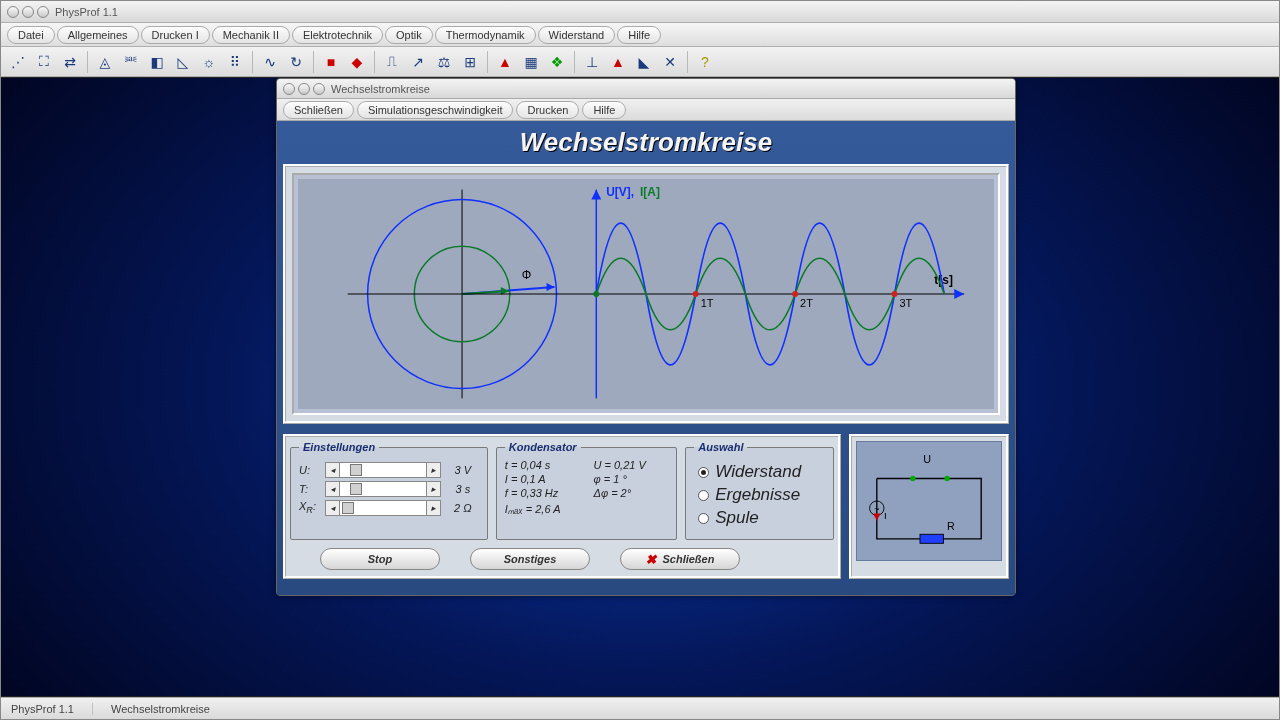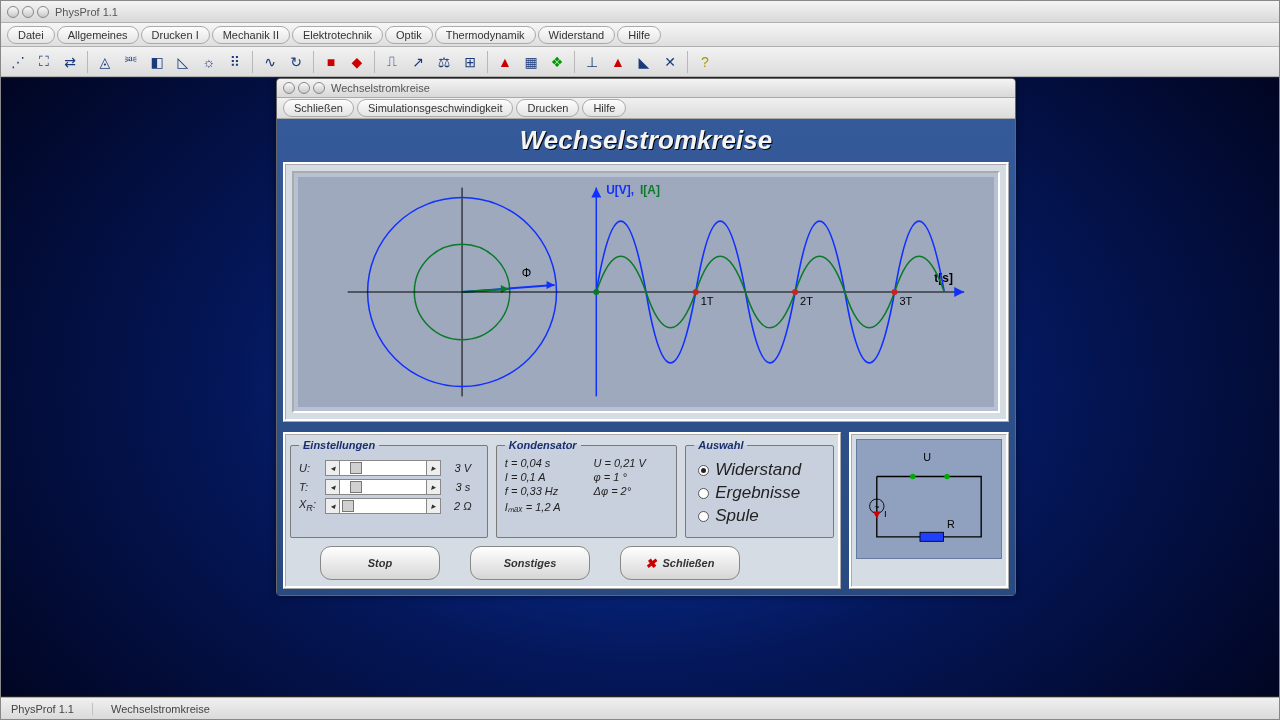--- a/index.html
+++ b/index.html
@@ -147,21 +147,21 @@
   .valtxt { width:32px; text-align:center; color:#222; }
 
   .resgrid { display:grid; grid-template-columns:1fr 1fr; row-gap:2px; column-gap:14px; font-size:11px; color:#222;}
 
   .radio { display:flex; align-items:center; gap:6px; margin:3px 4px; font-size:17px; color:#222;}
   .radio .dot { width:11px; height:11px; border-radius:50%; border:1px solid #555; background:#fff; display:flex; align-items:center; justify-content:center;}
   .radio .dot.checked::after { content:""; width:5px; height:5px; border-radius:50%; background:#222; }
 
   .btn-row { display:flex; gap:30px; justify-content:flex-start; padding:0 30px; }
   .btn {
-    width:120px; height:34px; border:1px solid #888; border-radius:11px;
+    width:120px; height:22px; border:1px solid #888; border-radius:11px;
     background: linear-gradient(#ffffff,#d6d6d6);
     display:flex; align-items:center; justify-content:center; gap:6px;
     font-size:11px; font-weight:bold; color:#333; cursor:pointer;
   }
   .btn .x { color:#c00; font-size:13px; font-weight:bold; }
 
   .circuit-panel { width:160px; }
   .circuit-inner{
     width:100%; height:120px; background:#90a0bf;
     border:1px solid #667a9f;
@@ -342,21 +342,21 @@
 
               <fieldset class="box" style="flex:1">
                 <legend>Kondensator</legend>
                 <div class="resgrid">
                   <div>t  = 0,04 s</div>
                   <div>U  = 0,21 V</div>
                   <div>I  = 0,1 A</div>
                   <div>φ  = 1 °</div>
                   <div>f  = 0,33 Hz</div>
                   <div>Δφ = 2°</div>
-                  <div>Iₘₐₓ  = 1,2 A</div>
+                  <div>Iₘₐₓ  = 2,6 A</div>
                 </div>
               </fieldset>
 
               <fieldset class="box" style="flex:0.8">
                 <legend>Auswahl</legend>
                 <div class="radio">
                   <span class="dot checked"></span>
                   <span>Widerstand</span>
                 </div>
                 <div class="radio">

